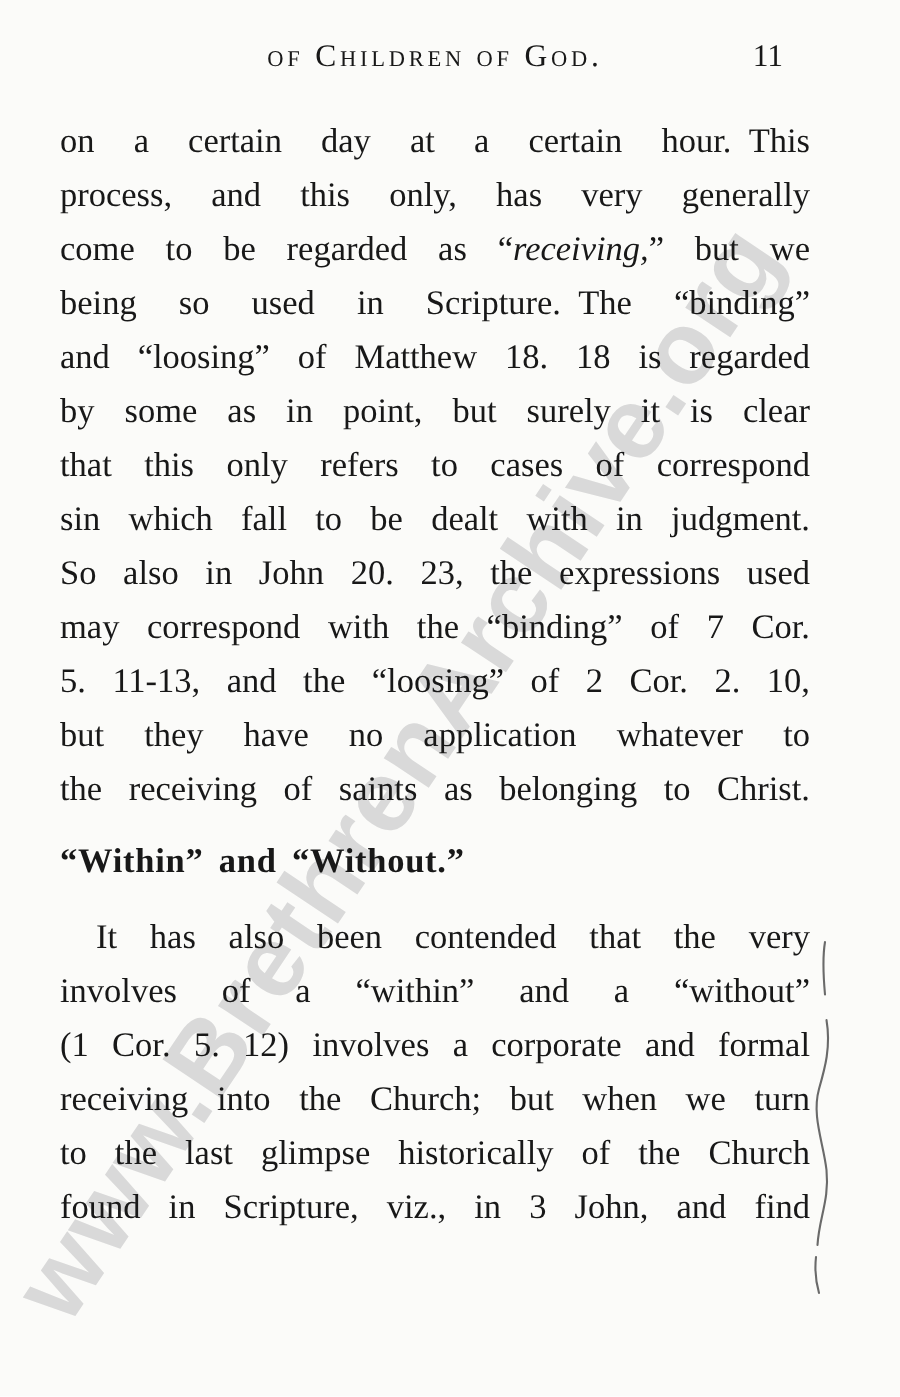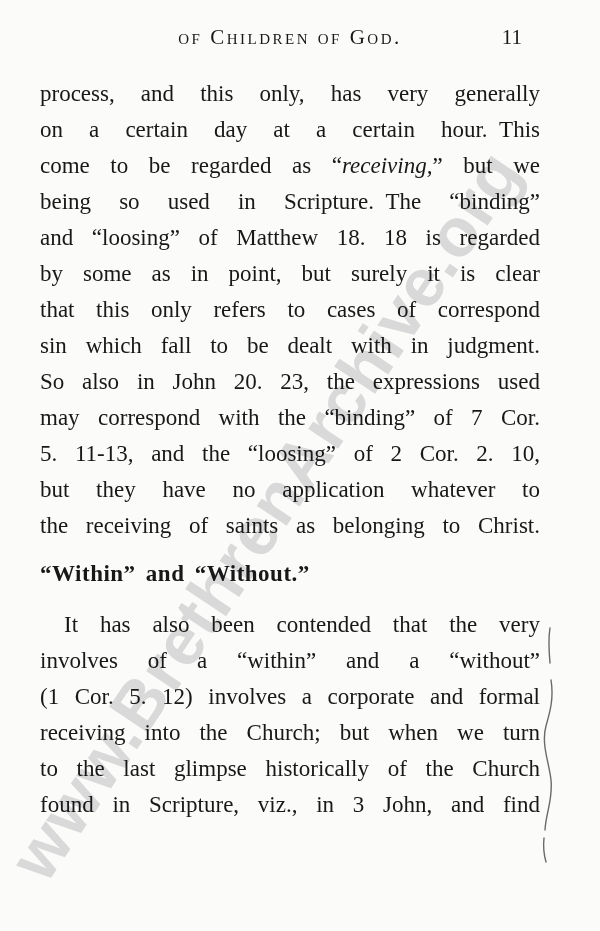--- a/index.html
+++ b/index.html
@@ -92,22 +92,22 @@
   <div class="watermark">www.BrethrenArchive.org</div>
 
   <div class="content">
 
     <div class="header">
       <span class="running-title">of Children of God.</span>
       <span class="pagenum">11</span>
     </div>
 
     <div class="para p1">
+      <div class="line"><span>on a certain day at a certain hour. This</span><i></i><span></span></div>
       <div class="line"><span>process, and this only, has very generally</span><i></i><span></span></div>
-      <div class="line"><span>on a certain day at a certain hour. This</span><i></i><span></span></div>
       <div class="line"><span>come to be regarded as “</span><i>receiving,</i><span>” but we</span></div>
       <div class="line"><span>being so used in Scripture. The “binding”</span><i></i><span></span></div>
       <div class="line"><span>and “loosing” of Matthew 18. 18 is regarded</span><i></i><span></span></div>
       <div class="line"><span>by some as in point, but surely it is clear</span><i></i><span></span></div>
       <div class="line"><span>that this only refers to cases of correspond</span><i></i><span></span></div>
       <div class="line"><span>sin which fall to be dealt with in judgment.</span><i></i><span></span></div>
       <div class="line"><span>So also in John 20. 23, the expressions used</span><i></i><span></span></div>
       <div class="line"><span>may correspond with the “binding” of 7 Cor.</span><i></i><span></span></div>
       <div class="line"><span>5. 11-13, and the “loosing” of 2 Cor. 2. 10,</span><i></i><span></span></div>
       <div class="line"><span>but they have no application whatever to</span><i></i><span></span></div>

